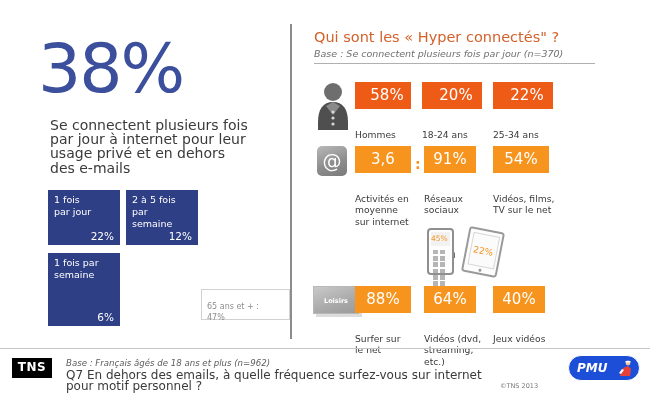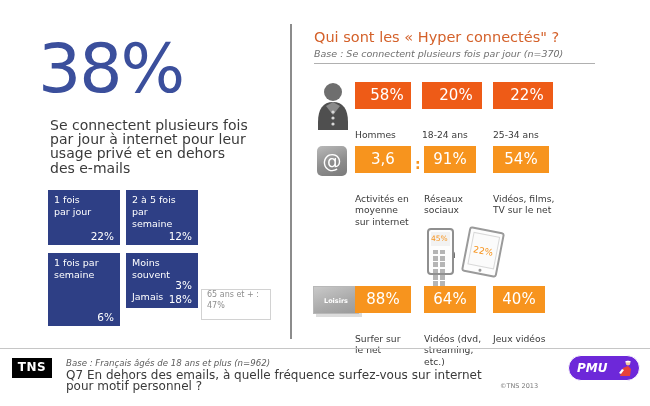--- a/index.html
+++ b/index.html
@@ -40,24 +40,24 @@
   }
   .bb-pct2 { position: absolute; right: 6px; font-size: 10.5px; color: #ffffff; }
   .bb-label2 { position: absolute; left: 6px; font-size: 9.5px; color: #ffffff; }
 
   #box-a { left: 48px; top: 190px; width: 72px; height: 55px; }
   #box-b { left: 126px; top: 190px; width: 72px; height: 55px; }
   #box-c { left: 48px; top: 253px; width: 72px; height: 73px; }
   #box-d { left: 126px; top: 253px; width: 72px; height: 55px; }
 
   #callout {
-    position: absolute; left: 201px; top: 289px; width: 70px; height: 31px;
+    position: absolute; left: 201px; top: 289px; width: 89px; height: 31px;
     border: 1px solid #d2d2d2; background: #fff;
     font-size: 8px; line-height: 10.5px; color: #8d8d8d;
-    padding: 0 0 0 5px;
+    padding: 12px 0 0 5px;
   }
 
   #v-divider {
     position: absolute; left: 290px; top: 24px;
     width: 2px; height: 315px; background: #8c8c8c;
   }
 
   
   #right-panel { position: absolute; left: 305px; top: 0; width: 345px; height: 348px; }
 
@@ -159,21 +159,21 @@
   #footer-q {
     position: absolute; left: 66px; top: 370px; width: 430px;
     font-size: 12px; line-height: 10.5px; color: #3a3a3a;
   }
   #copyright {
     position: absolute; left: 500px; top: 382px;
     font-size: 6.5px; color: #7a7a7a;
   }
   #pmu-logo {
     position: absolute; left: 568px; top: 355px; width: 72px; height: 26px;
-    background: #6d28d9; border-radius: 13px;
+    background: #1d4ed8; border-radius: 13px;
     border: 1.5px solid #ffffff;
   }
   #pmu-text {
     position: absolute; left: 8px; top: 5px;
     color: #ffffff; font-size: 12px; font-weight: bold; font-style: italic;
   }
   #pmu-horse {
     position: absolute; right: 5px; top: 3px; width: 17px; height: 19px;
   }
 </style>
@@ -200,27 +200,20 @@
 semaine</div>
       <div class="bb-pct">12%</div>
     </div>
 
     <div class="blue-box" id="box-c">
       <div class="bb-label" style="white-space:pre-line">1 fois par
 semaine</div>
       <div class="bb-pct">6%</div>
     </div>
 
-    <div class="blue-box" id="box-d">
-      <div class="bb-label" style="white-space:pre-line">Moins
-souvent</div>
-      <div class="bb-pct2" style="top:26px">3%</div>
-      <div class="bb-label2" style="top:38px">Jamais</div>
-      <div class="bb-pct">18%</div>
-    </div>
 
     <div id="callout" style="white-space:pre-line">65 ans et + :
 47%</div>
   </div>
 
   <div id="v-divider"></div>
 
   <div id="right-panel">
 
     <div id="rp-title">Qui sont les « Hyper connectés"  ?</div>

